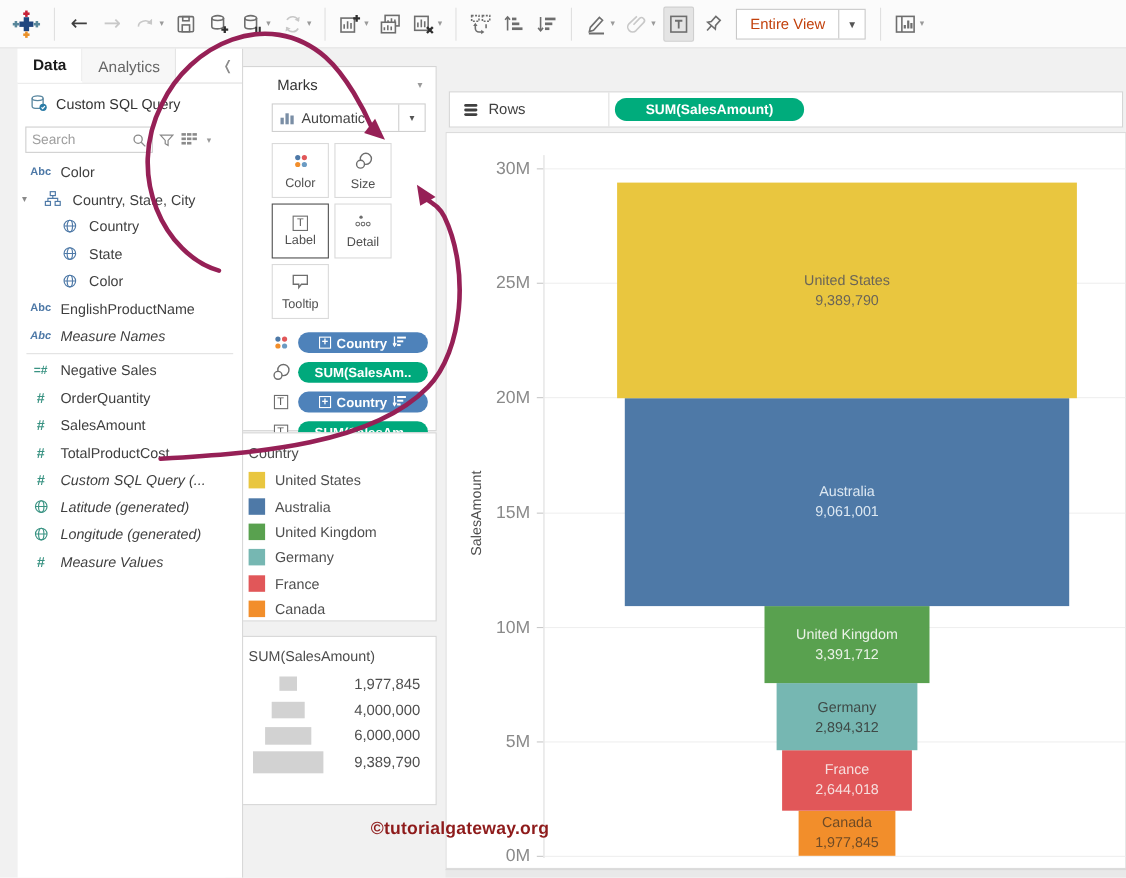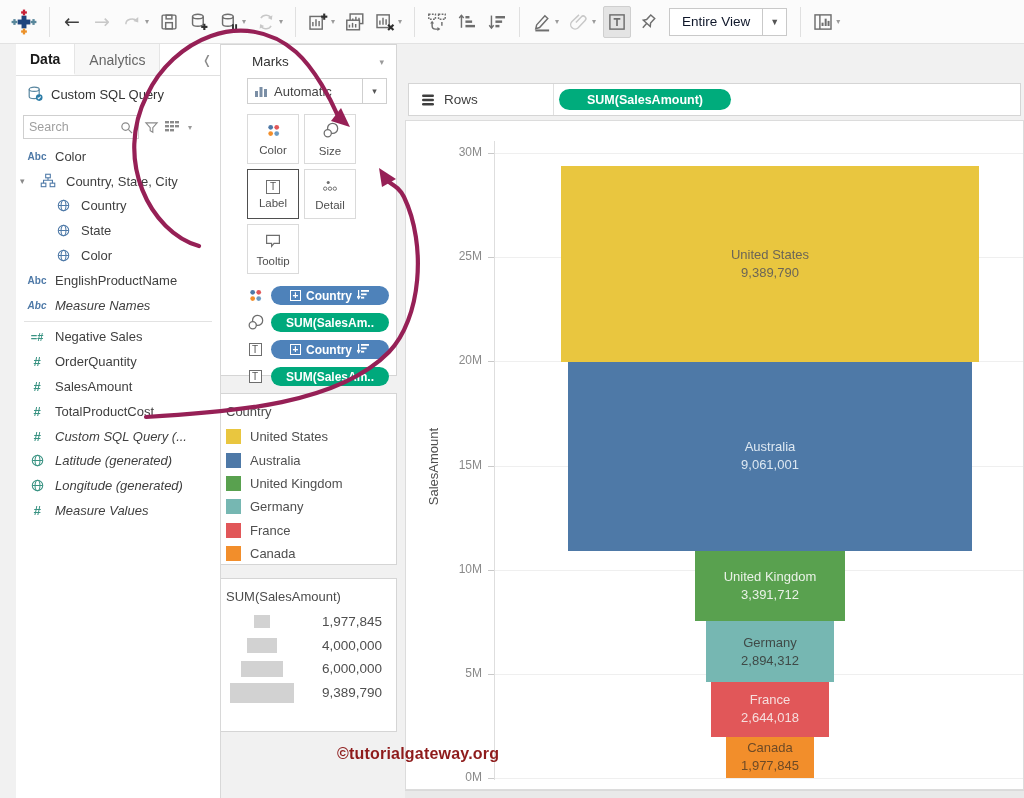--- a/index.html
+++ b/index.html
@@ -10,21 +10,21 @@
   
   .toolbar { position:absolute; left:0; top:0; width:1024px; height:44px; background:#fbfbfb; border-bottom:1px solid #e2e2e2; display:flex; align-items:center; padding:0 6px; z-index:5; }
   .tb-btn { display:flex; align-items:center; justify-content:center; height:32px; min-width:26px; padding:0 3px; margin:0 2px; color:#6e6e6e; border-radius:2px; }
   .tb-btn svg { display:block; }
   .tb-btn.disabled { color:#c8c8c8; }
   .tb-btn.active { background:#e4e4e4; border:1px solid #cfcfcf; }
   .tb-caret { font-size:8px; color:#9a9a9a; margin-left:3px; }
   .tb-divider { width:1px; height:30px; background:#e0e0e0; margin:0 7px; }
   .tb-arrow { font-family:"DejaVu Sans",sans-serif; font-size:19px; line-height:1; }
   .fit-box { display:flex; align-items:center; border:1px solid #c9c9c9; background:#fff; height:28px; margin:0 6px; }
-  .fit-label { padding:0 12px; font-size:13.5px; color:#0f172a; }
+  .fit-label { padding:0 12px; font-size:13.5px; color:#c2410c; }
   .fit-caret { width:24px; height:100%; border-left:1px solid #c9c9c9; display:flex; align-items:center; justify-content:center; color:#555; font-size:9px; }
 
   
   .data-pane { position:absolute; left:16px; top:44px; width:205px; height:754px; background:#fff; border-right:1px solid #d8d8d8; z-index:2; }
   .tabs { display:flex; height:32px; border-bottom:1px solid #e0e0e0; align-items:stretch; }
   .tab { padding:0 14px; display:flex; align-items:center; font-size:14px; color:#666; background:#f7f7f7; border-right:1px solid #e5e5e5; }
   .tab.active { background:#fff; color:#1a1a1a; font-weight:bold; border-bottom:2px solid #fff; }
   .pane-collapse { margin-left:auto; display:flex; align-items:center; padding:0 8px; color:#8a8a8a; font-size:12px; }
   .datasource { display:flex; align-items:center; gap:7px; height:36px; padding:0 10px; font-size:13px; color:#333; }
   .searchrow { display:flex; align-items:center; height:30px; padding:0 7px; gap:5px; }
@@ -39,21 +39,21 @@
   .field-row.it { font-style:italic; }
   .ficon { width:22px; display:flex; justify-content:center; align-items:center; flex:0 0 22px; }
   .ficon.blue { color:#4e79a7; } .ficon.green { color:#3a9383; }
   .abc { font-size:10px; font-weight:bold; letter-spacing:0; }
   .hash { font-size:13px; font-weight:bold; }
   .fsep { height:1px; background:#e2e2e2; margin:3px 8px 3px 8px; }
 
   
   .mid { position:absolute; left:205px; top:44px; width:200px; height:754px; background:#f1f1f1; }
   .card { position:absolute; left:8px; width:184px; background:#fff; border:1px solid #d5d5d5; }
-  .marks-card { top:0; height:332px;padding-left:24px; }
+  .marks-card { top:16px; height:332px;padding-left:24px; }
   .marks-head { display:flex; align-items:center; padding:9px 12px 6px 14px; font-size:13.5px; color:#333; }
   .marks-head .cv { margin-left:auto; color:#9a9a9a; font-size:9px; }
   .auto-dd { display:flex; align-items:center; border:1px solid #cfcfcf; height:26px; margin:3px 9px 8px 9px; background:#fff; }
   .auto-dd .txt { flex:1; font-size:13px; color:#444; }
   .auto-dd .cv { width:24px; align-self:stretch; border-left:1px solid #cfcfcf; display:flex; align-items:center; justify-content:center; color:#555; font-size:9px; }
   .mbtn-grid { display:flex; flex-wrap:wrap; gap:5px; padding:2px 9px; }
   .mbtn { width:52px; height:50px; border:1px solid #dadada; background:#fff; display:flex; flex-direction:column; align-items:center; justify-content:center; gap:3px; color:#4f4f4f; font-size:11.5px; }
   .mbtn.on { border:1.5px solid #4f4f4f; }
   .pills { padding:10px 7px 0 7px; display:flex; flex-direction:column; gap:8px; }
   .pill-row { display:flex; align-items:center; gap:6px; }
@@ -76,21 +76,21 @@
   .shelf { position:absolute; left:408px; background:#fff; border:1px solid #d5d5d5; display:flex; align-items:center; }
   .shelf-label { width:145px; display:flex; align-items:center; gap:9px; padding-left:12px; align-self:stretch; border-right:1px solid #e0e0e0; color:#3f3f3f; font-size:13.5px; }
   .shelf-area { flex:1; display:flex; align-items:center; padding-left:5px; align-self:stretch; }
   .shelf-pill { height:21px; width:172px; border-radius:11px; background:#00ac7c; color:#fff; font-weight:bold; font-size:12.5px; display:flex; align-items:center; justify-content:center; }
 
   
   .worksheet { position:absolute; left:405px; top:120px; width:619px; height:670px; background:#fff; border:1px solid #dcdcdc; overflow:hidden; }
   .gridline { position:absolute; height:1px; background:#efefef; }
   .axisline { position:absolute; width:1px; background:#dedede; }
   .tickmark { position:absolute; width:6px; height:1px; background:#c9c9c9; }
-  .ticklabel { position:absolute; width:44px; text-align:right; color:#8a8a8a; font-size:12px; }
+  .ticklabel { position:absolute; width:44px; text-align:right; color:#8a8a8a; font-size:16px; }
   .axis-title { position:absolute; color:#4f4f4f; font-size:13px; transform:rotate(-90deg); transform-origin:center; white-space:nowrap; }
   .bar { position:absolute; display:flex; flex-direction:column; align-items:center; justify-content:center; line-height:18px; font-size:13px; }
   .hscroll { position:absolute; left:405px; top:790px; width:619px; height:8px; background:#e9e9e9; border-top:1px solid #dadada; }
   .watermark { position:absolute; left:337px; top:745px; font-weight:bold; font-size:16px; color:#8e1b1b; z-index:20; letter-spacing:0.2px; }
   .arrows { position:absolute; left:0; top:0; z-index:40; pointer-events:none; }
 </style>
 </head>
 <body>
 
 <div class="app">

